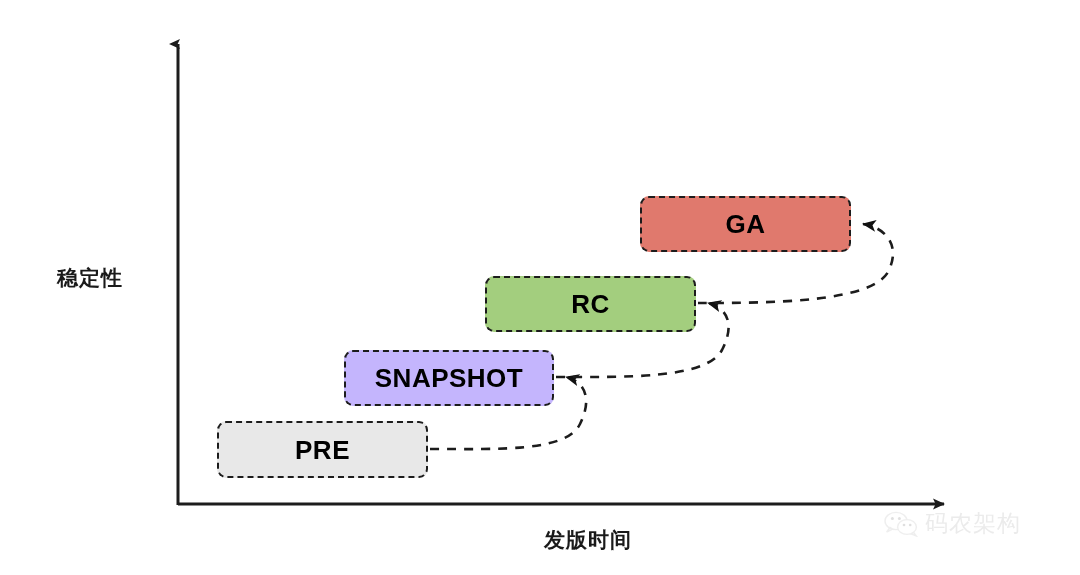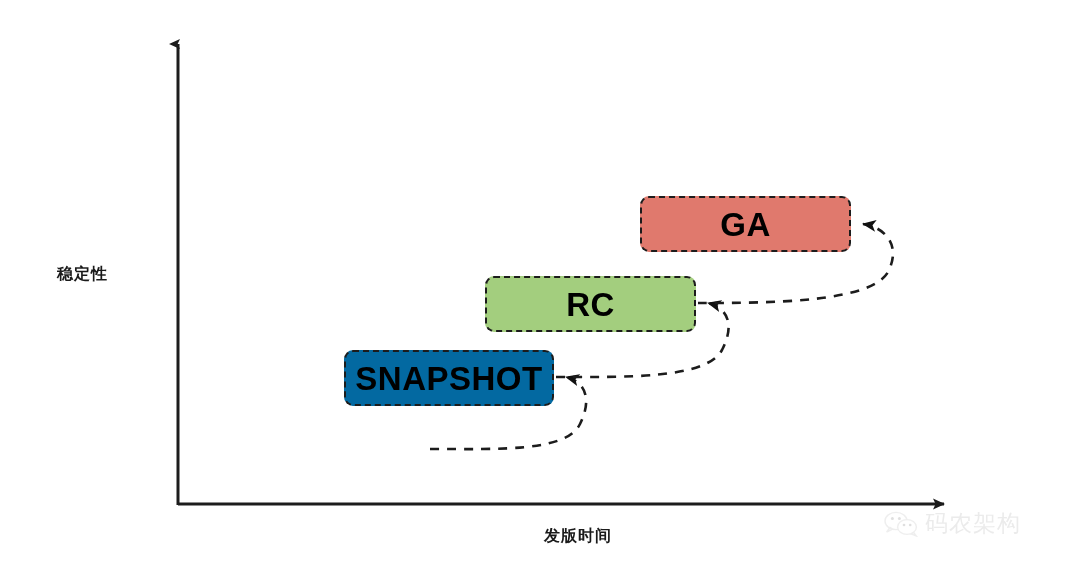--- a/index.html
+++ b/index.html
@@ -18,21 +18,21 @@
   #diagram-svg {
     position: absolute;
     left: 0;
     top: 0;
     width: 1080px;
     height: 575px;
   }
   .axis-label {
     position: absolute;
     font-family: "DejaVu Sans", sans-serif;
-    font-size: 16px;
+    font-size: 21px;
     font-weight: 700;
     color: #1a1a1a;
     white-space: nowrap;
     letter-spacing: 1px;
   }
   #y-axis-label {
     left: 57px;
     top: 264px;
   }
   #x-axis-label {
@@ -44,21 +44,21 @@
     position: absolute;
     box-sizing: border-box;
     border: 2px dashed #1c1c1c;
     border-radius: 9px;
     display: flex;
     align-items: center;
     justify-content: center;
   }
   .stage-label {
     font-family: "Liberation Sans", sans-serif;
-    font-size: 33px;
+    font-size: 26px;
     font-weight: 700;
     color: #000000;
     letter-spacing: 0.5px;
     line-height: 1;
   }
   #watermark {
     position: absolute;
     left: 884px;
     top: 508px;
     display: flex;
@@ -100,22 +100,25 @@
 
     <path d="M556,377 C628,377 706,379 722,350 C735,325 728,308 708,303" fill="none" stroke="#1c1c1c" stroke-width="2.6" stroke-dasharray="9 8" stroke-linecap="butt" marker-end="url(#flow-arrow)"></path>
 
     <path d="M698,303 C768,303 875,303 889,270 C901,244 884,227 863,224" fill="none" stroke="#1c1c1c" stroke-width="2.6" stroke-dasharray="9 8" stroke-linecap="butt" marker-end="url(#flow-arrow)"></path>
   </svg>
 
   <div class="axis-label" id="y-axis-label">稳定性</div>
 
   <div class="axis-label" id="x-axis-label">发版时间</div>
 
+  <div class="stage-box" id="box-pre" style="left:217px; top:421px; width:211px; height:57px; background:#e8e8e8;">
+    <span class="stage-label">PRE</span>
+  </div>
 
-  <div class="stage-box" id="box-snapshot" style="left:344px; top:350px; width:210px; height:56px; background:#0369a1;">
+  <div class="stage-box" id="box-snapshot" style="left:344px; top:350px; width:210px; height:56px; background:#c4b5fd;">
     <span class="stage-label">SNAPSHOT</span>
   </div>
 
   <div class="stage-box" id="box-rc" style="left:485px; top:276px; width:211px; height:56px; background:#a3ce7e;justify-content:center;">
     <span class="stage-label">RC</span>
   </div>
 
   <div class="stage-box" id="box-ga" style="left:640px; top:196px; width:211px; height:56px; background:#e0796d;">
     <span class="stage-label">GA</span>
   </div>

